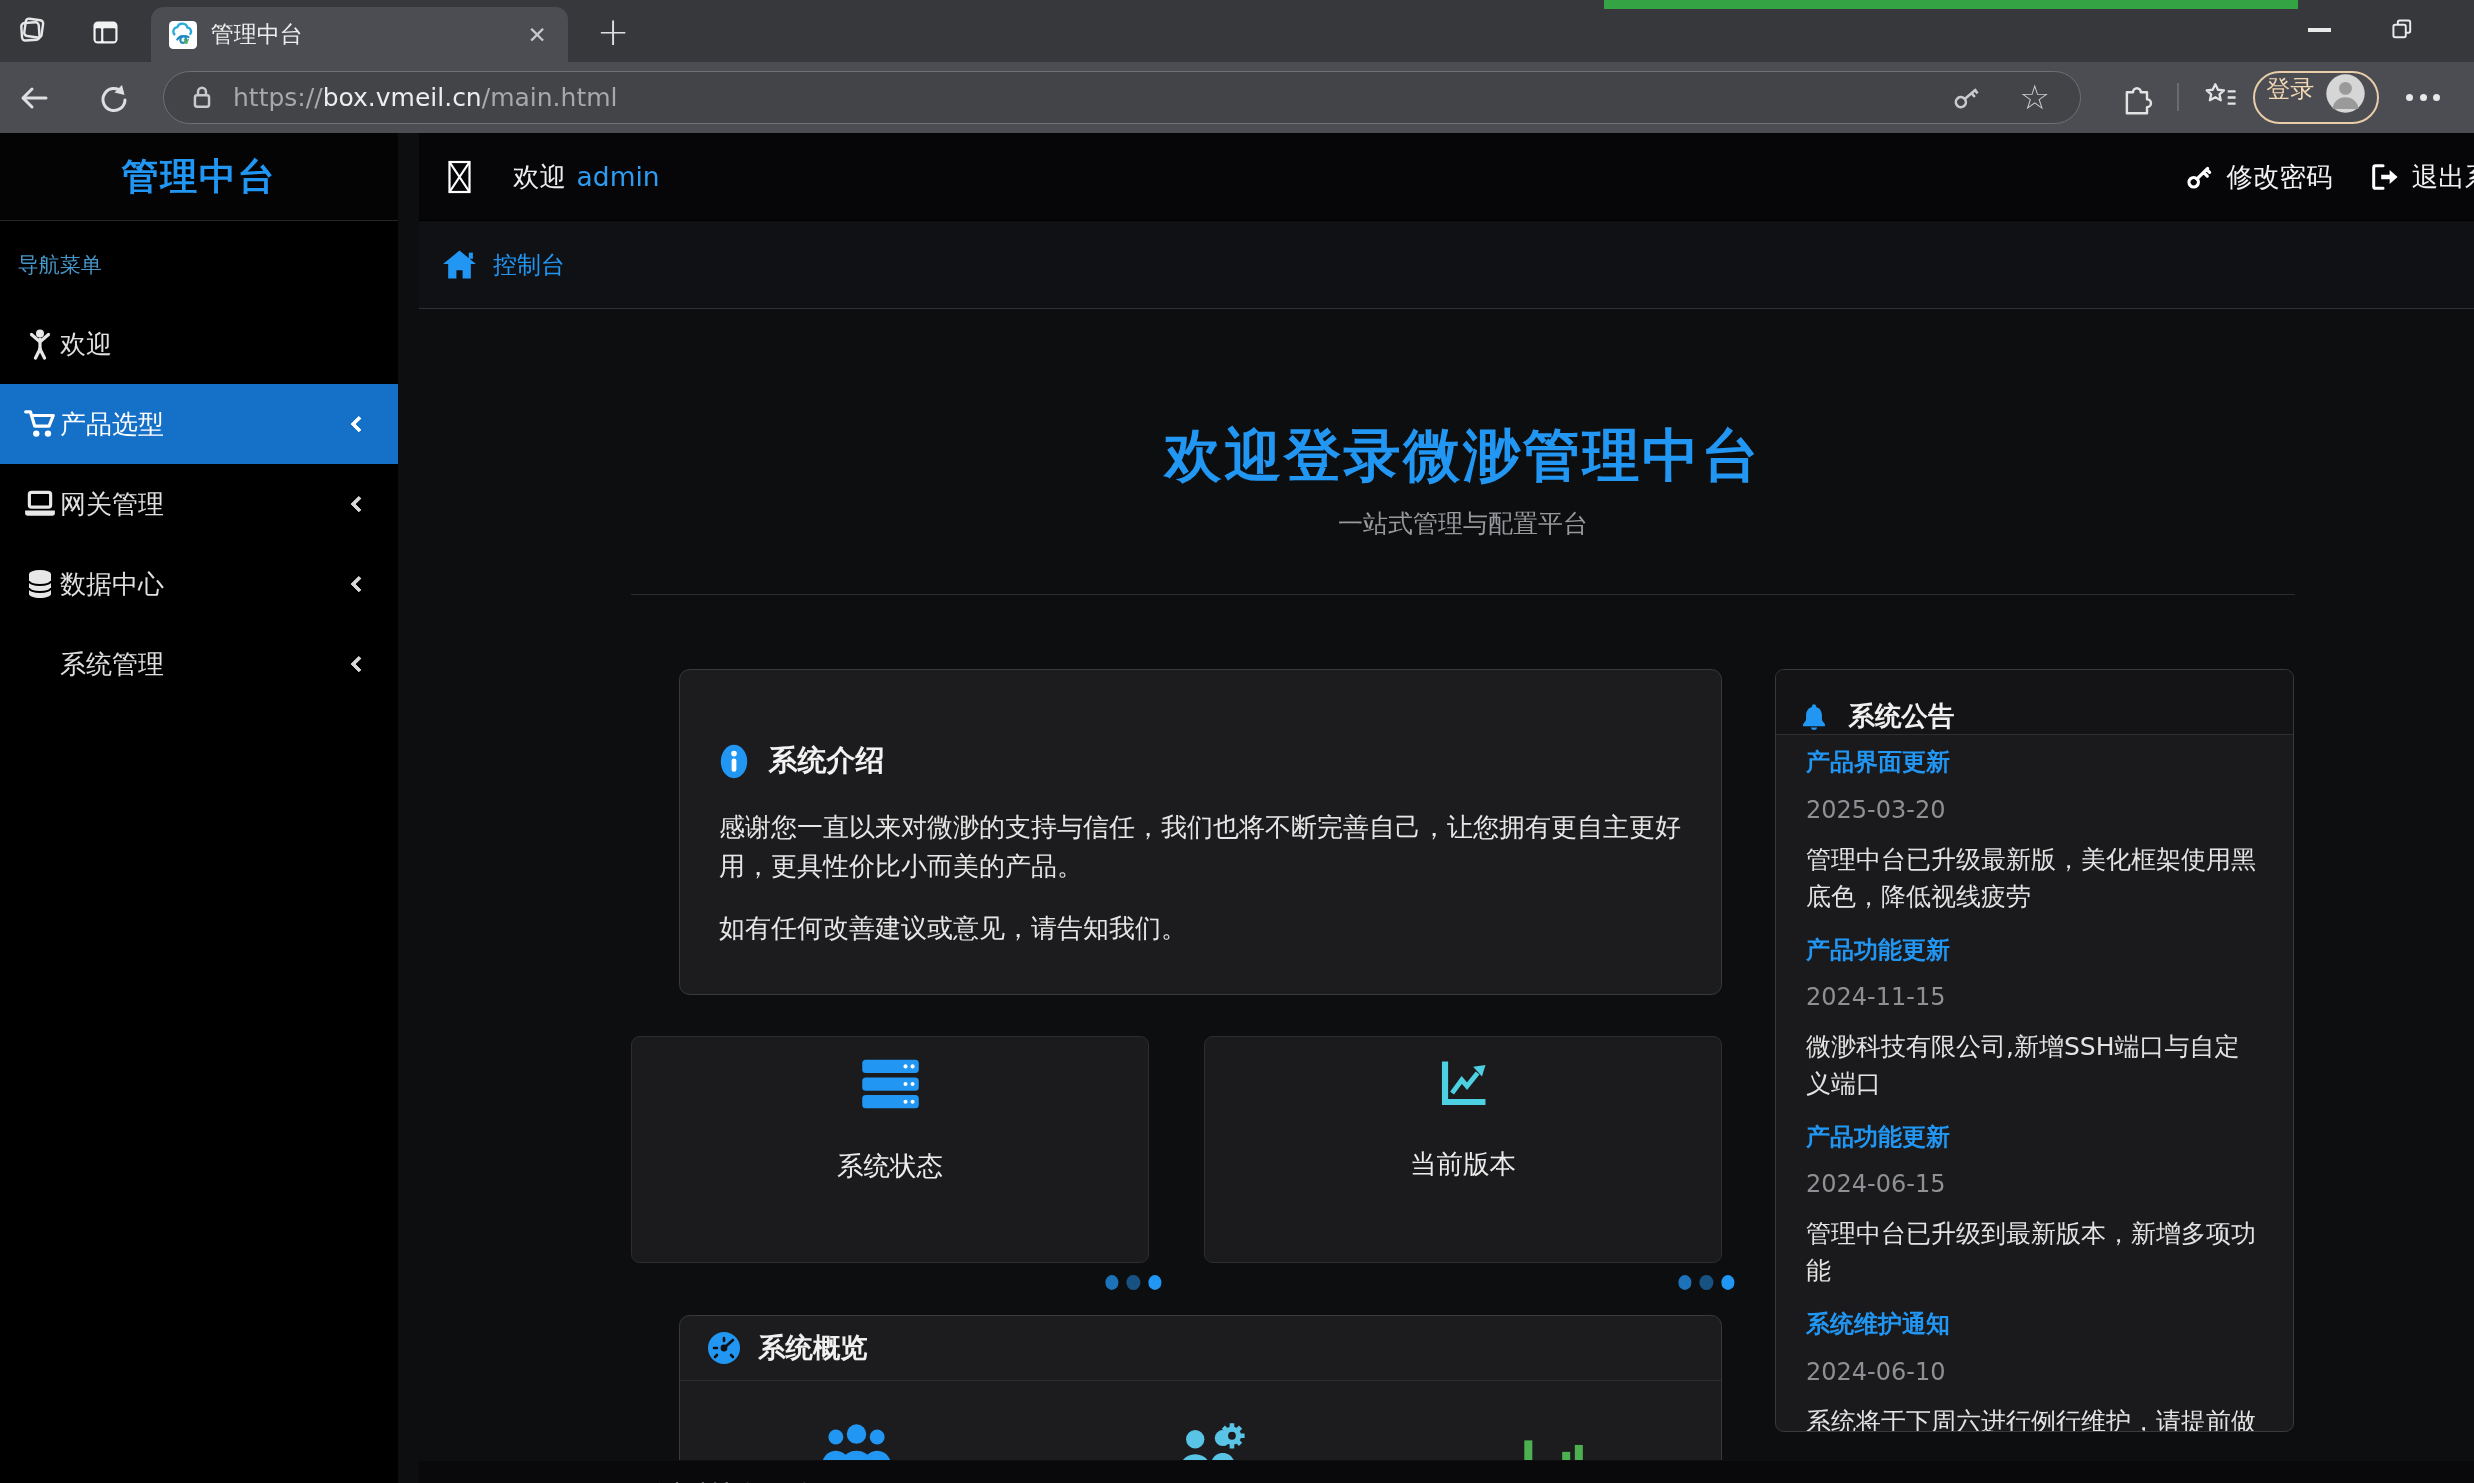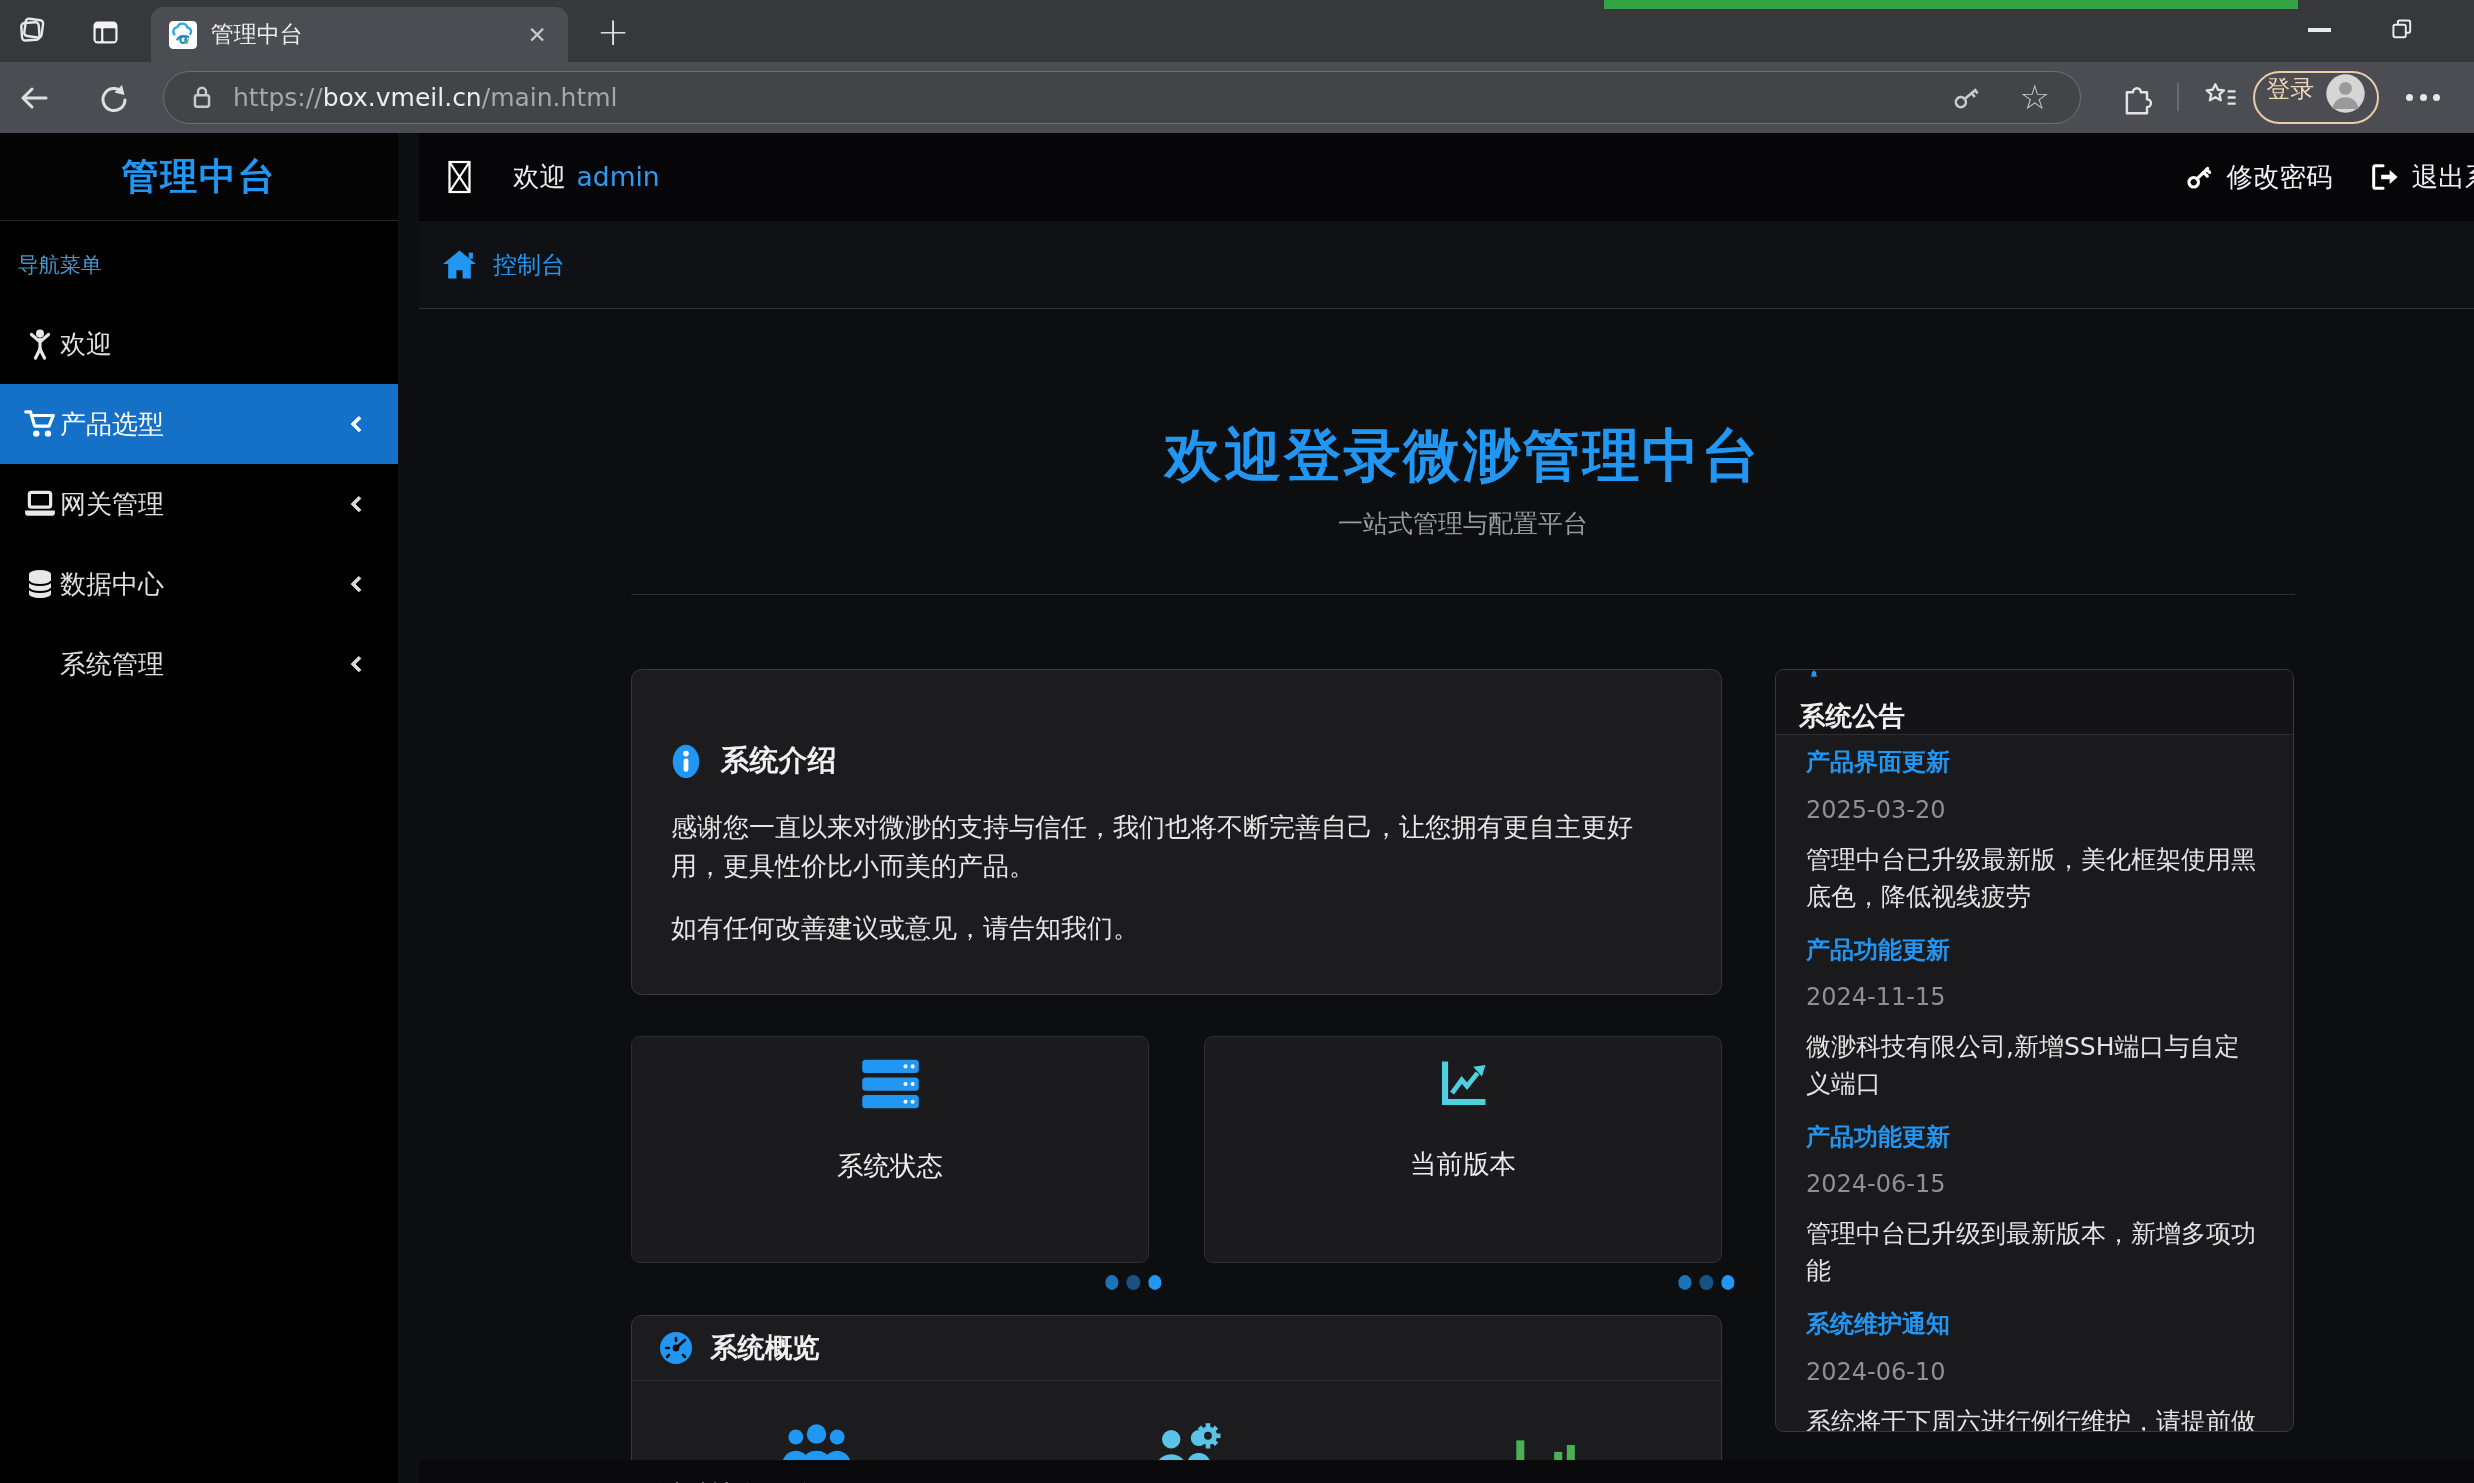--- a/index.html
+++ b/index.html
@@ -79,21 +79,21 @@
 
   #content { position:relative; height:1151px; overflow:hidden; padding:0 201px 0 212px; }
   #title-wrap { padding-top:115px; text-align:center; }
   #page-title { font-size:57px; font-weight:bold; color:#2196f3; letter-spacing:2.7px; line-height:62px; }
   #page-subtitle { margin-top:23px; font-size:25px; color:#98999c; line-height:30px; }
   #title-divider { margin-top:55px; border-top:1.8px solid #2c2d30; }
 
   #columns { margin-top:74px; display:flex; gap:53px; }
   #left-col { width:1091px; flex:none; }
 
-  .card { background:#1c1c1e; border:1.8px solid #3a3a3d; border-radius:10.6px; }
+  .card { background:#1c1c1e; border:1.8px solid #3a3a3d; border-radius:10.6px;margin-left:48px; }
 
   #intro-card { height:326px; padding:0 39px; }
   #intro-head { margin-top:71px; display:flex; align-items:center; gap:19.5px; }
   #intro-title { font-size:29px; font-weight:bold; color:#f2f2f2; }
   .intro-p { margin-top:26.5px; font-size:26px; line-height:39px; color:#e6e6e6; }
   .intro-p + .intro-p { margin-top:23px; }
 
   #status-row { margin-top:41px; display:flex; gap:55px; }
   .stat-card { width:518px; height:227px; background:#1b1b1d; border:1.8px solid #2e2e31; border-radius:8.8px; text-align:center; }
   .stat-icon { margin-top:21px; display:flex; justify-content:center; }
@@ -105,21 +105,21 @@
   .dots { width:518px; display:flex; justify-content:flex-end; gap:8px; transform:translateX(12.4px); }
   .cdot { width:13.3px; height:15px; border-radius:50%; background:#2196f3; }
   .cdot.d1 { opacity:.75; } .cdot.d2 { opacity:.5; }
 
   #overview-card { margin-top:22px; height:354px; }
   #ov-head { height:65px; display:flex; align-items:center; gap:17.7px; padding:0 26.5px; border-bottom:1.8px solid #2e2e31; }
   #ov-title { font-size:27.4px; font-weight:bold; color:#f0f0f0; }
   #ov-body { display:flex; justify-content:space-around; align-items:flex-start; padding-top:41px; }
 
   #ann-panel { width:519px; flex:none; height:763px; background:#1a1a1c; border:1.8px solid #3a3a3d; border-radius:8.8px; overflow:hidden; }
-  #ann-head { height:65px; display:flex; align-items:flex-start; gap:19.5px; padding:0 23px; border-bottom:1.8px solid #2e2e31; background:#141416;flex-direction:column; }
+  #ann-head { height:65px; display:flex; align-items:flex-end; gap:19.5px; padding:0 23px; border-bottom:1.8px solid #2e2e31; background:#141416; }
   #ann-title { font-size:26.5px; font-weight:bold; color:#f0f0f0; }
   #ann-list { padding:12.4px 30px 0; }
   .ann-item + .ann-item { margin-top:19.5px; }
   .ann-t { font-size:24px; font-weight:bold; color:#2196f3; line-height:30px; }
   .ann-d { margin-top:17.7px; font-size:24px; color:#8f9093; line-height:30px; }
   .ann-b { margin-top:16px; font-size:25px; color:#e3e3e3; line-height:37px; }
 
   #footer-bar { position:absolute; left:0; right:0; bottom:0; height:23px; background:#09090b; overflow:hidden; }
   #footer-text { padding:16px 0 0 211px; font-size:26.5px; color:#c8c8c8; white-space:nowrap; }
 </style>

